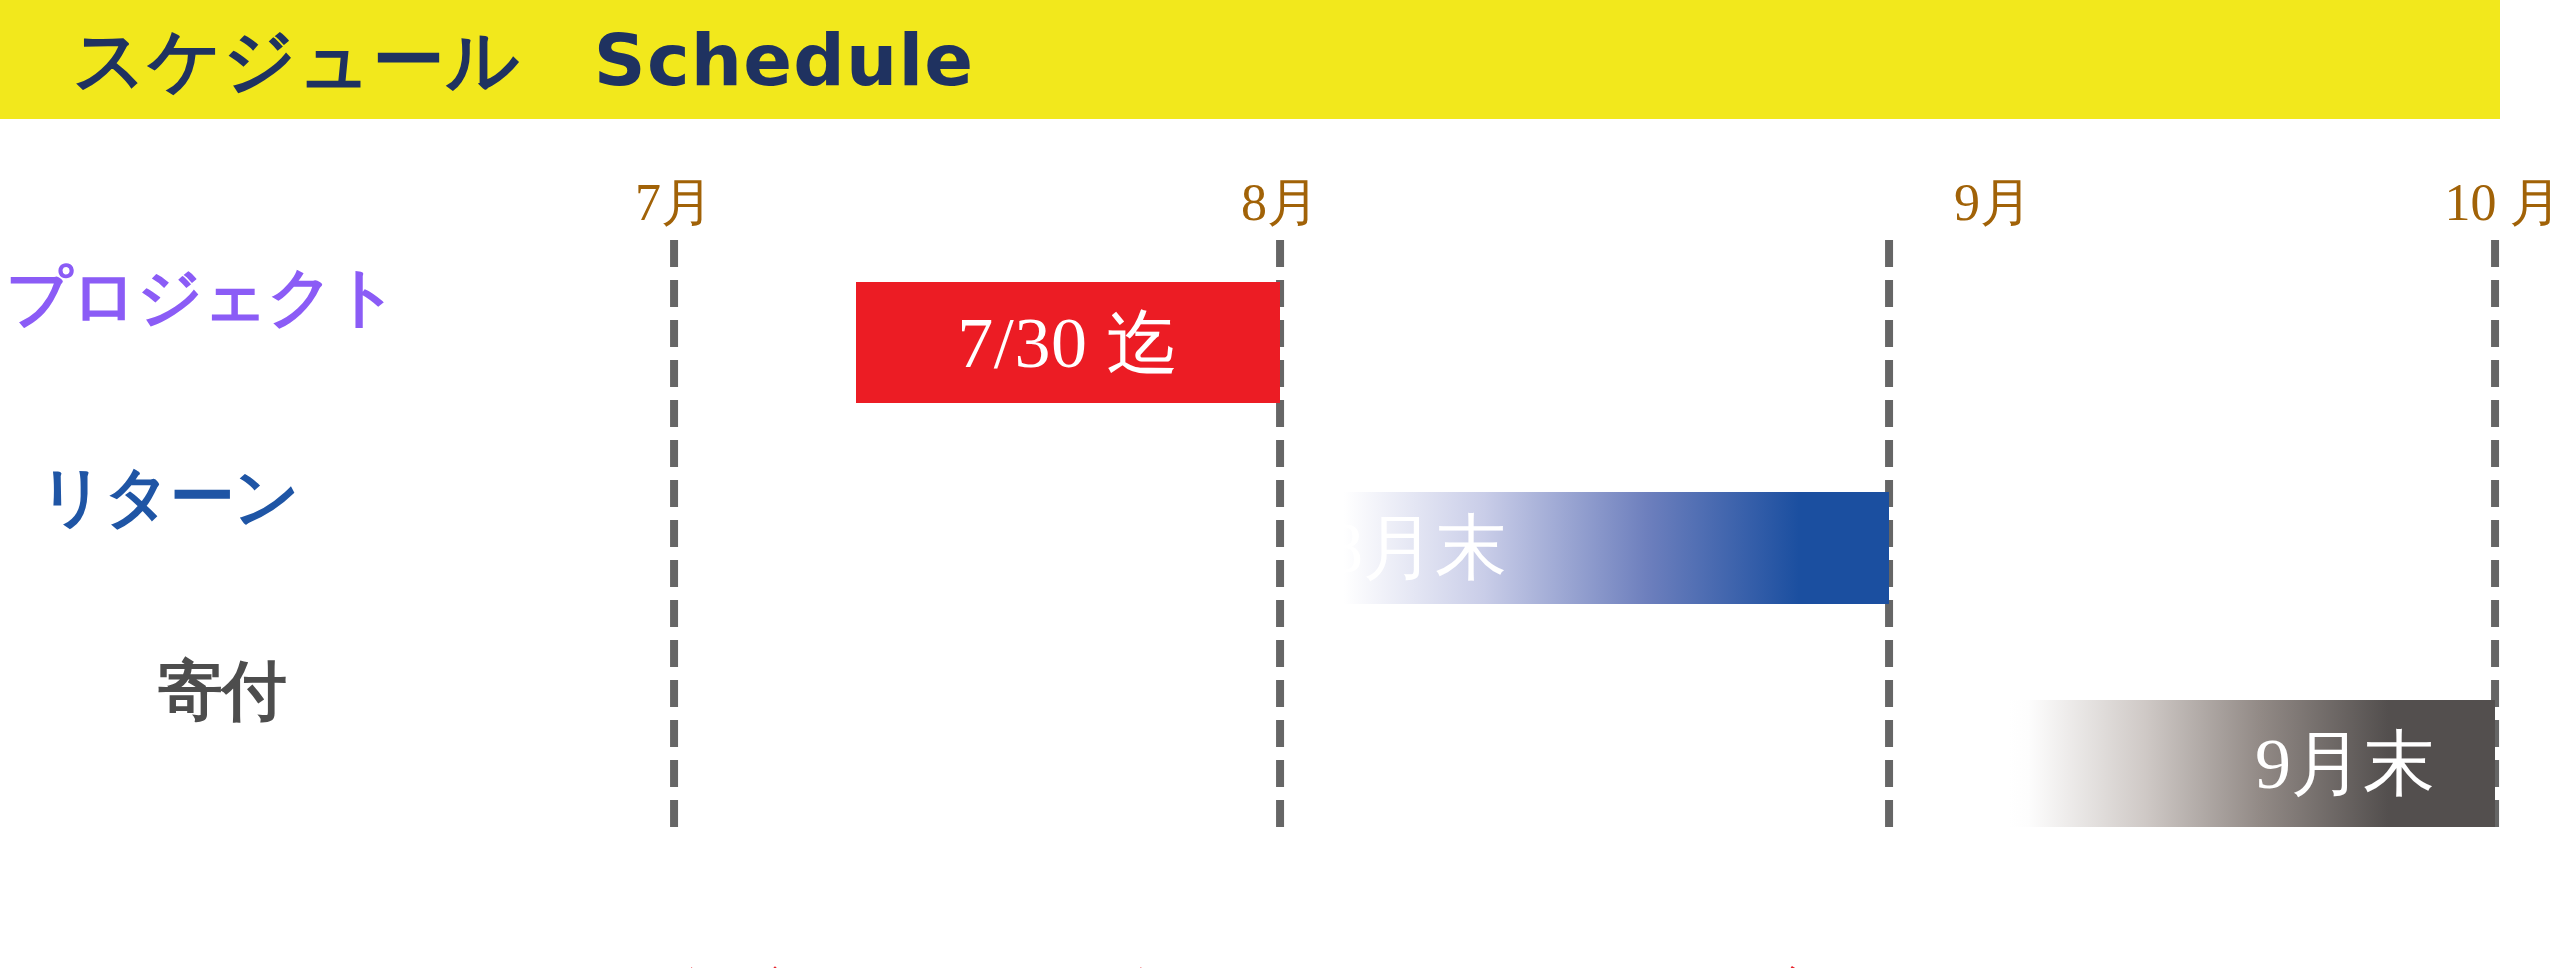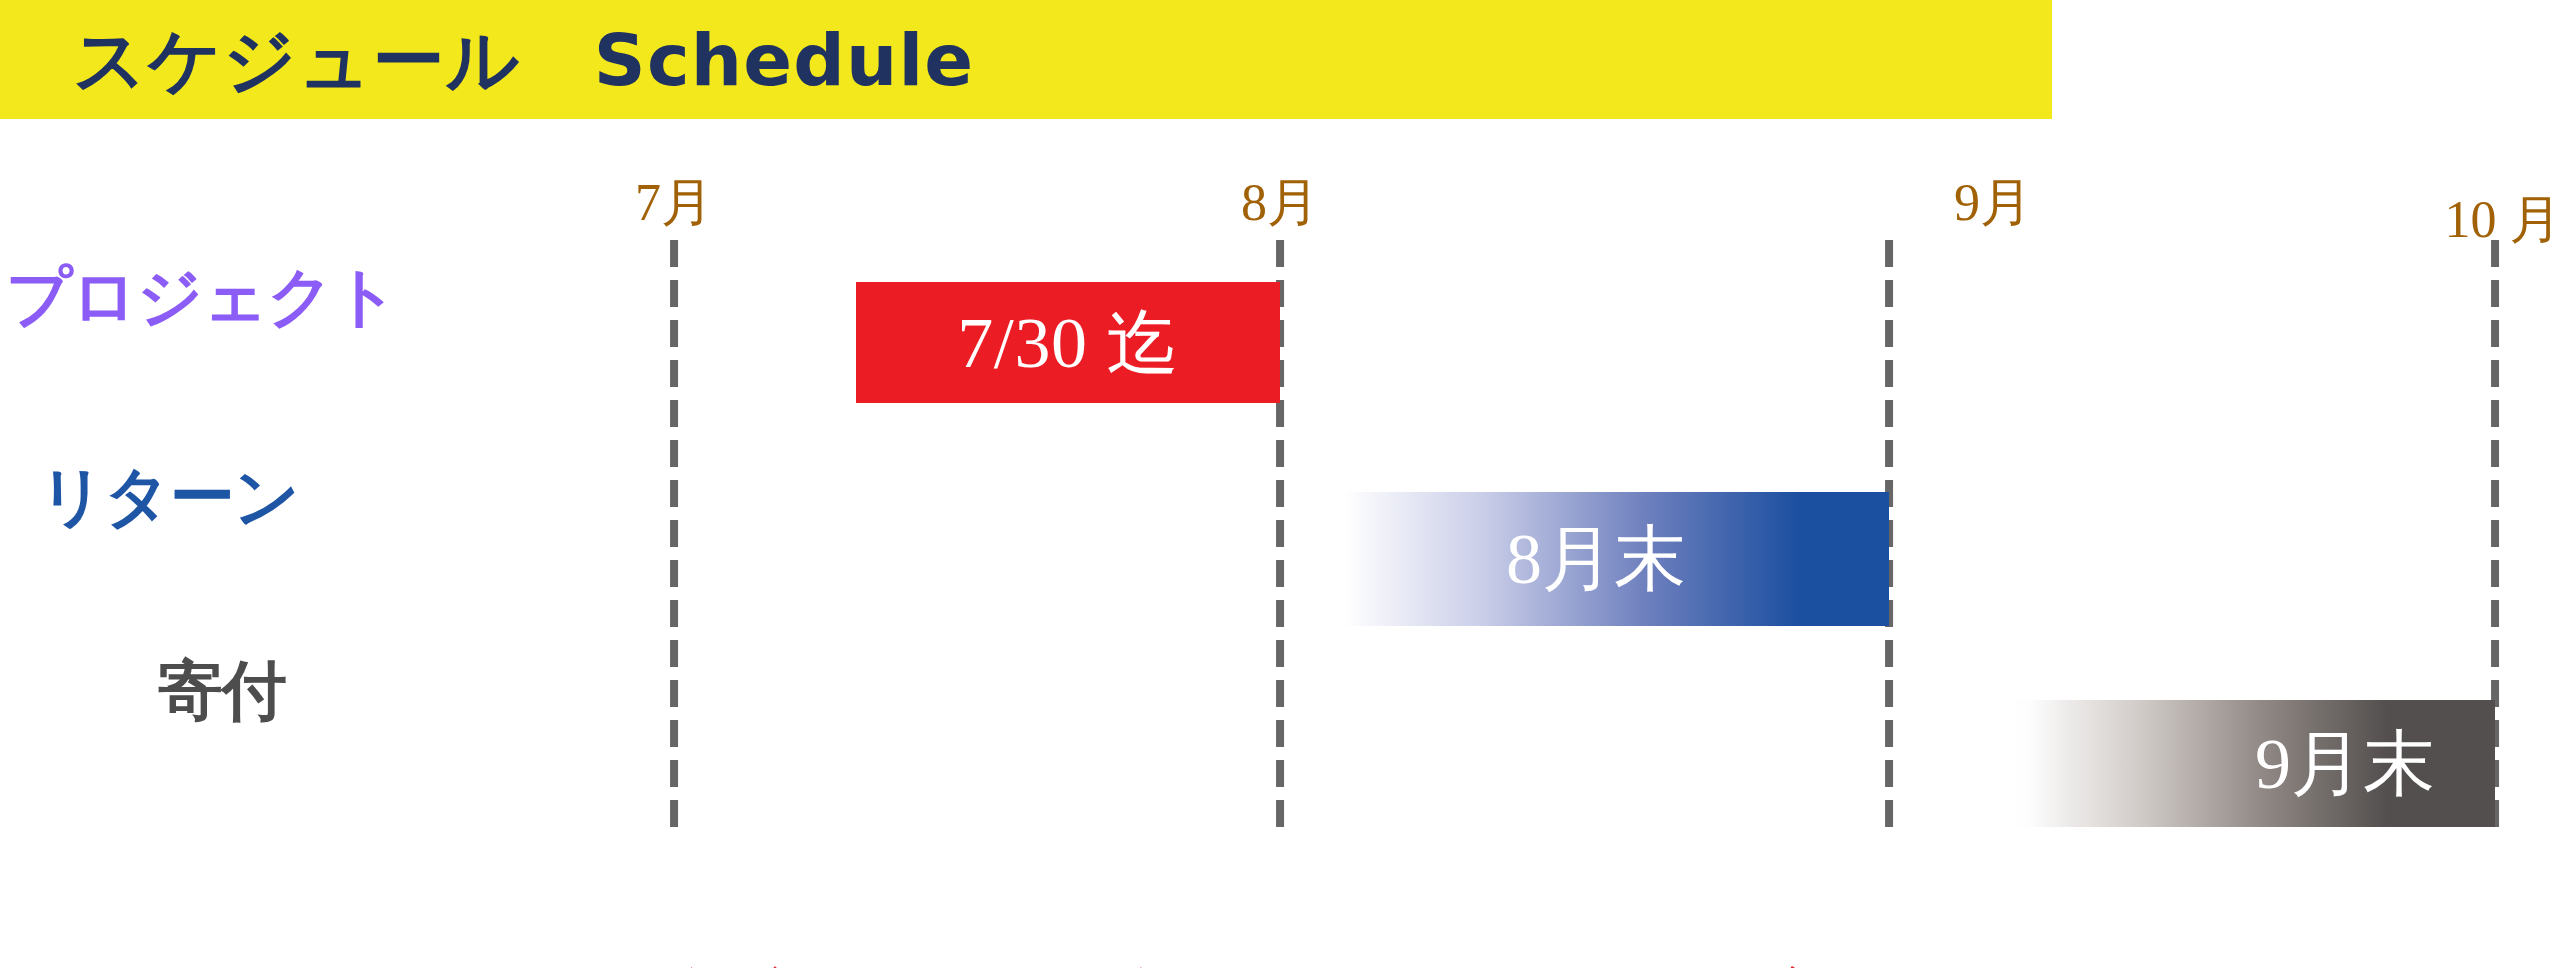--- a/index.html
+++ b/index.html
@@ -13,21 +13,21 @@
     position: relative;
     font-family: "Liberation Sans", sans-serif;
     overflow: hidden;
   }
 
   
   #header-banner {
     position: absolute;
     left: 0;
     top: 0;
-    width: 2052px;
+    width: 2500px;
     height: 119px;
     background: #F2E81C;
   }
   #header-title {
     position: absolute;
     left: 73px;
     top: 50%;
     transform: translateY(-50%);
     font-family: "DejaVu Sans", "Liberation Sans", sans-serif;
     font-weight: bold;
@@ -128,23 +128,23 @@
     justify-content: center;
   }
   #bar-project .bar-text {
     letter-spacing: 0.6px;
   }
 
   #bar-return {
     left: 1327px;
     top: 373px;
     width: 562px;
-    height: 134px;
+    height: 112px;
     background: linear-gradient(to right, #ffffff 0%, #ffffff 3%, #c9cde8 28%, #6d7fbd 57%, #1B4FA0 84%, #1B4FA0 100%);
-    justify-content: center;
+    justify-content: flex-start;
     padding-right: 24px;
   }
 
   #bar-donation {
     left: 2009px;
     top: 581px;
     width: 486px;
     height: 127px;
     background: linear-gradient(to right, #ffffff 0%, #fdfdfd 4%, #cfc9c6 28%, #918985 52%, #534F4E 78%, #534F4E 100%);
     justify-content: flex-end;
@@ -171,21 +171,21 @@
 
 <div id="header-banner">
   <div id="header-title">スケジュール　Schedule</div>
 </div>
 
 <div id="chart-area">
 
   <div class="month-label" style="left:674px;">7月</div>
   <div class="month-label" style="left:1280px;">8月</div>
   <div class="month-label" style="left:1993px;">9月</div>
-  <div class="month-label" style="left:2503px;margin-top:17px;">10 月</div>
+  <div class="month-label" style="left:2503px;">10 月</div>
 
   <div class="gridline" style="left:674px;"></div>
   <div class="gridline" style="left:1280px;"></div>
   <div class="gridline" style="left:1889px;"></div>
   <div class="gridline" style="left:2495px;"></div>
 
   <div class="row-label" id="row-label-project">プロジェクト</div>
   <div class="row-label" id="row-label-return">リターン</div>
   <div class="row-label" id="row-label-donation">寄付</div>
 

